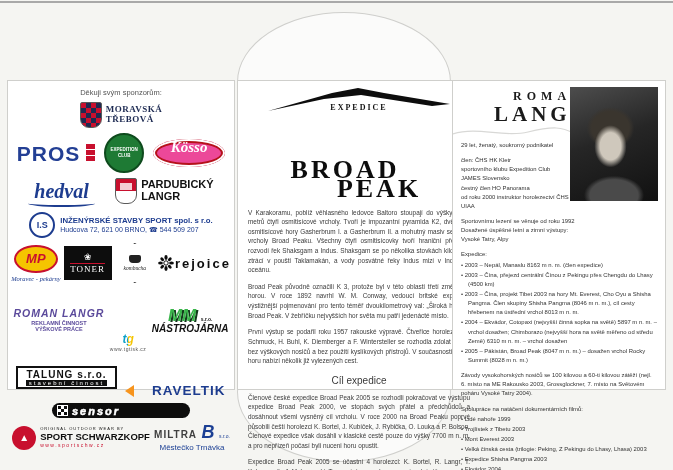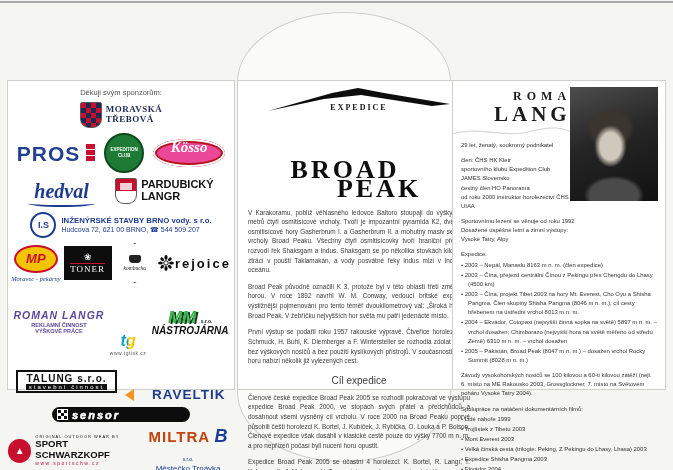--- a/index.html
+++ b/index.html
@@ -65,21 +65,21 @@
   .komb{width:38px;height:38px;border:1.5px solid #222;clip-path:polygon(50% 0,93% 25%,93% 75%,50% 100%,7% 75%,7% 25%);
         display:flex;flex-direction:column;align-items:center;justify-content:center;background:#fff;}
   .komb .pot{width:12px;height:8px;background:#222;border-radius:2px 2px 4px 4px;margin-bottom:2px;}
   .komb span{font-family:"Liberation Serif",serif;font-style:italic;font-size:5.5px;color:#222;}
   .rejoice{display:flex;align-items:center;gap:1px;}
   .rejoice .word{font-size:13px;font-weight:bold;letter-spacing:2px;color:#0d0d0d;}
   .rlblock{color:#5b4a9b;text-align:center;line-height:1.2;}
   .rlblock .rl1{font-size:10.5px;font-weight:bold;font-style:italic;letter-spacing:1px;}
   .rlblock .rl2{font-size:5.5px;font-weight:bold;}
   .tgblock{text-align:center;}
-  .tgbadge{font-size:16px;font-weight:bold;font-style:italic;color:#0aa0c8;
+  .tgbadge{font-size:12px;font-weight:bold;font-style:italic;color:#0aa0c8;
            background:linear-gradient(90deg,#e6007e 0 25%,#0aa0c8 0 50%,#f5c400 0 75%,#222 0);
            -webkit-background-clip:text;background-clip:text;margin-top:44px;-webkit-text-fill-color:transparent;}
   .tgsub{font-size:5px;color:#555;letter-spacing:.5px;}
   .mmblock{text-align:center;line-height:1;}
   .mmbadge{font-size:17px;font-weight:bold;font-style:italic;color:#39b54a;text-shadow:2px 1px 0 #143a1c;}
   .mmsro{font-size:5px;font-weight:bold;color:#111;}
   .mmname{font-size:10px;font-weight:bold;font-style:italic;color:#111;}
   .talung{border:2px solid #111;padding:1px 8px;text-align:center;}
   .talung .t1{font-size:10px;font-weight:bold;letter-spacing:1px;color:#111;}
   .talung .t2{background:#111;color:#fff;font-size:6px;letter-spacing:2px;padding:0 2px;}
@@ -91,21 +91,21 @@
   .sensor span{color:#fff;font-style:italic;font-weight:bold;font-size:11px;letter-spacing:2px;
                -webkit-text-stroke:.5px #fff;}
   .ssk{display:flex;align-items:center;gap:4px;}
   .sskcirc{width:24px;height:24px;border-radius:50%;background:#c8102e;color:#fff;
            display:flex;align-items:center;justify-content:center;font-size:10px;}
   .ssktext{line-height:1.15;}
   .ssk1{font-size:4px;letter-spacing:1px;color:#111;}
   .ssk2{font-size:9.5px;font-weight:bold;color:#0d0d0d;}
   .ssk3{font-size:5px;letter-spacing:1.5px;color:#c8102e;}
   .miltra{text-align:center;line-height:1.1;}
-  .miltra .m1{font-size:15px;font-weight:bold;color:#c2410c;letter-spacing:1px;}
+  .miltra .m1{font-size:10px;font-weight:bold;color:#404040;letter-spacing:1px;}
   .miltra .mb{font-size:18px;font-weight:bold;font-style:italic;color:#1b3f94;}
   .miltra .msro{font-size:5px;color:#1b3f94;}
   .miltra .m2{font-size:8px;color:#1b3f94;margin-top:1px;}
 
   
   .bp-logo{text-align:center;margin-top:6px;position:relative;}
   .bp-exp{font-family:"Liberation Serif",serif;font-weight:bold;font-size:8px;letter-spacing:2px;color:#111;margin-top:-14px;}
   .bp-l1{font-family:"Liberation Serif",serif;font-weight:bold;font-size:26px;letter-spacing:3px;color:#0d0d0d;line-height:.8;margin-right:28px;margin-top:48px;}
   .bp-l2{font-family:"Liberation Serif",serif;font-weight:bold;font-size:26px;letter-spacing:3px;color:#0d0d0d;line-height:.8;margin-left:40px;margin-top:-2px;}
   .mid-text{padding:8px 10px 0 10px;font-size:6.4px;line-height:1.5;text-align:justify;color:#3a3a3a;}
@@ -180,21 +180,21 @@
       <span class="pktext">
         <span class="txt">PARDUBICKÝ</span>
         <span class="txt">LANGR</span>
       </span>
     </div>
   </div>
 
   <div class="isrow">
     <span class="iscirc">I.S</span>
     <span class="istext">
-      <span class="txt l1">INŽENÝRSKÉ STAVBY BRNO vody. s r.o.</span>
+      <span class="txt l1">INŽENÝRSKÉ STAVBY SPORT spol. s r.o.</span>
       <span class="txt l2">Hudcova 72, 621 00 BRNO, ☎ 544 509 207</span>
     </span>
   </div>
 
   <div class="sprow">
     <div class="mpblock">
       <div class="mpoval">MP</div>
       <div class="mpsub">Moravec - pekárny</div>
     </div>
     <div class="toner">

